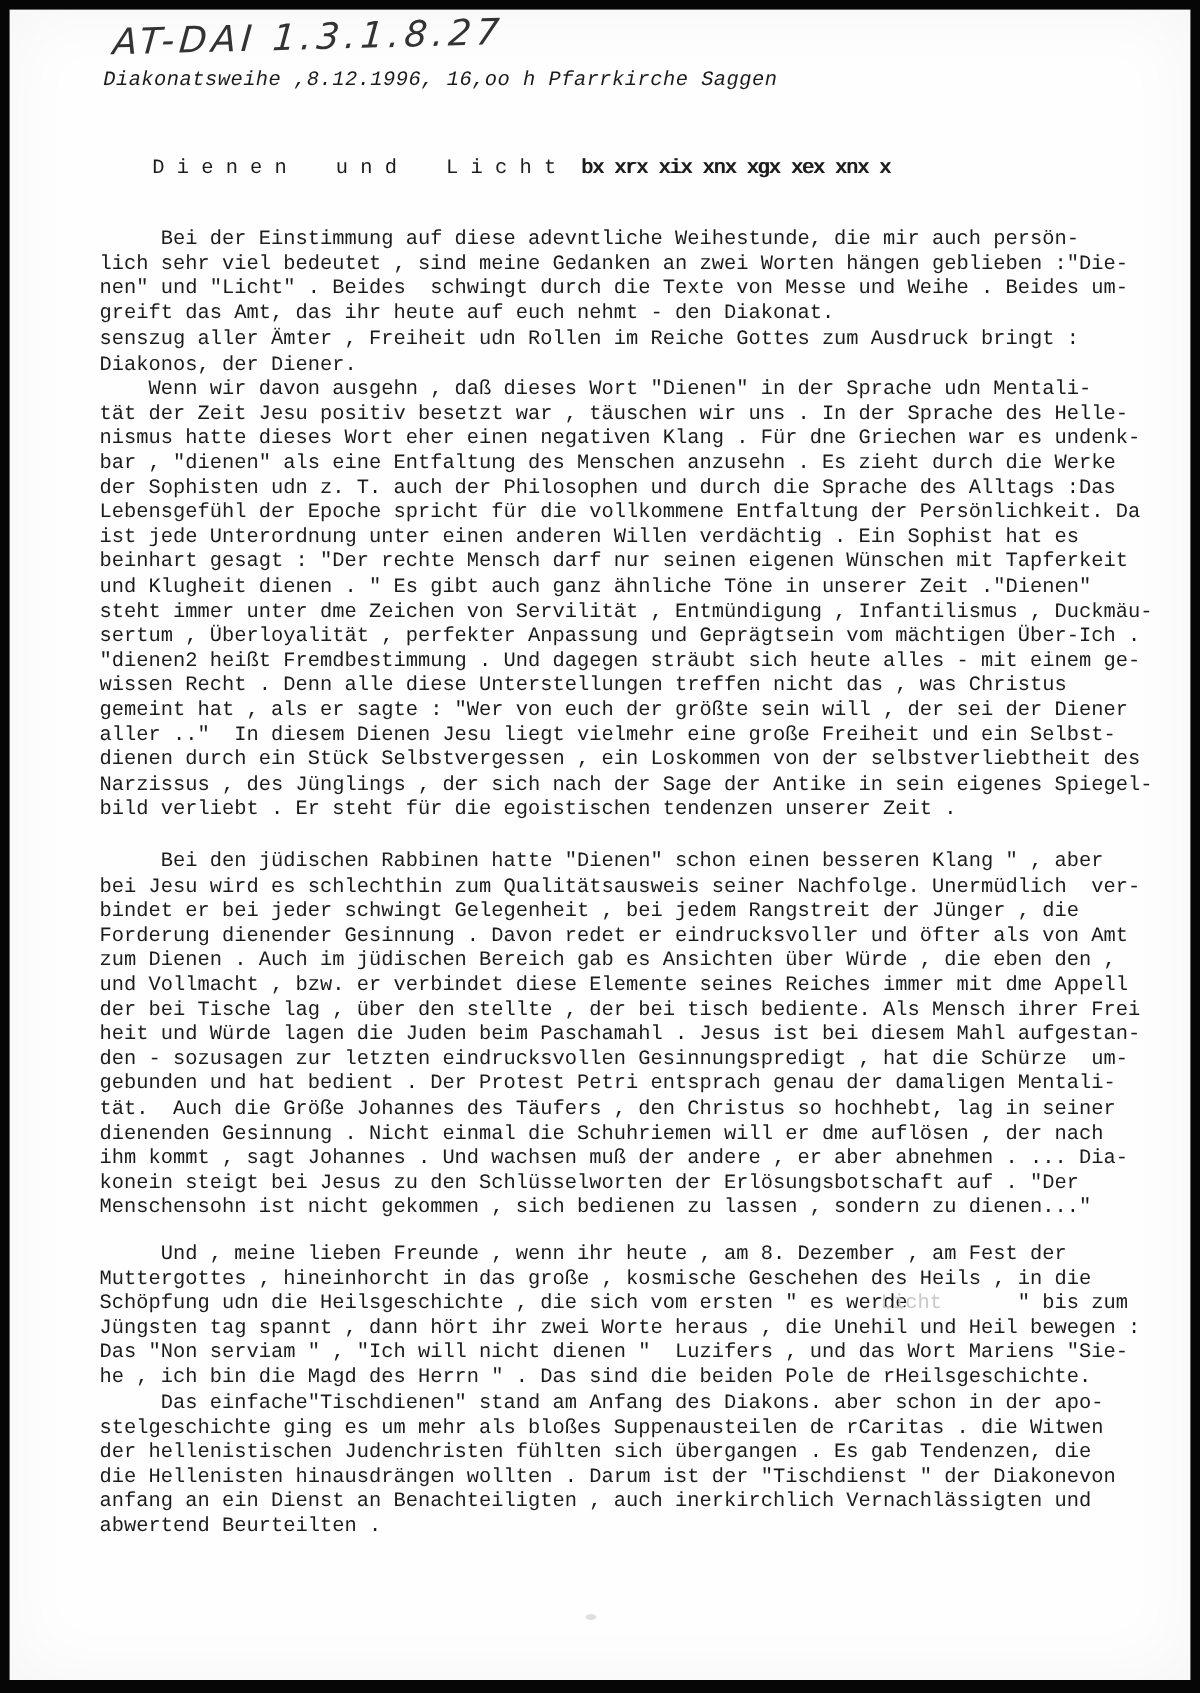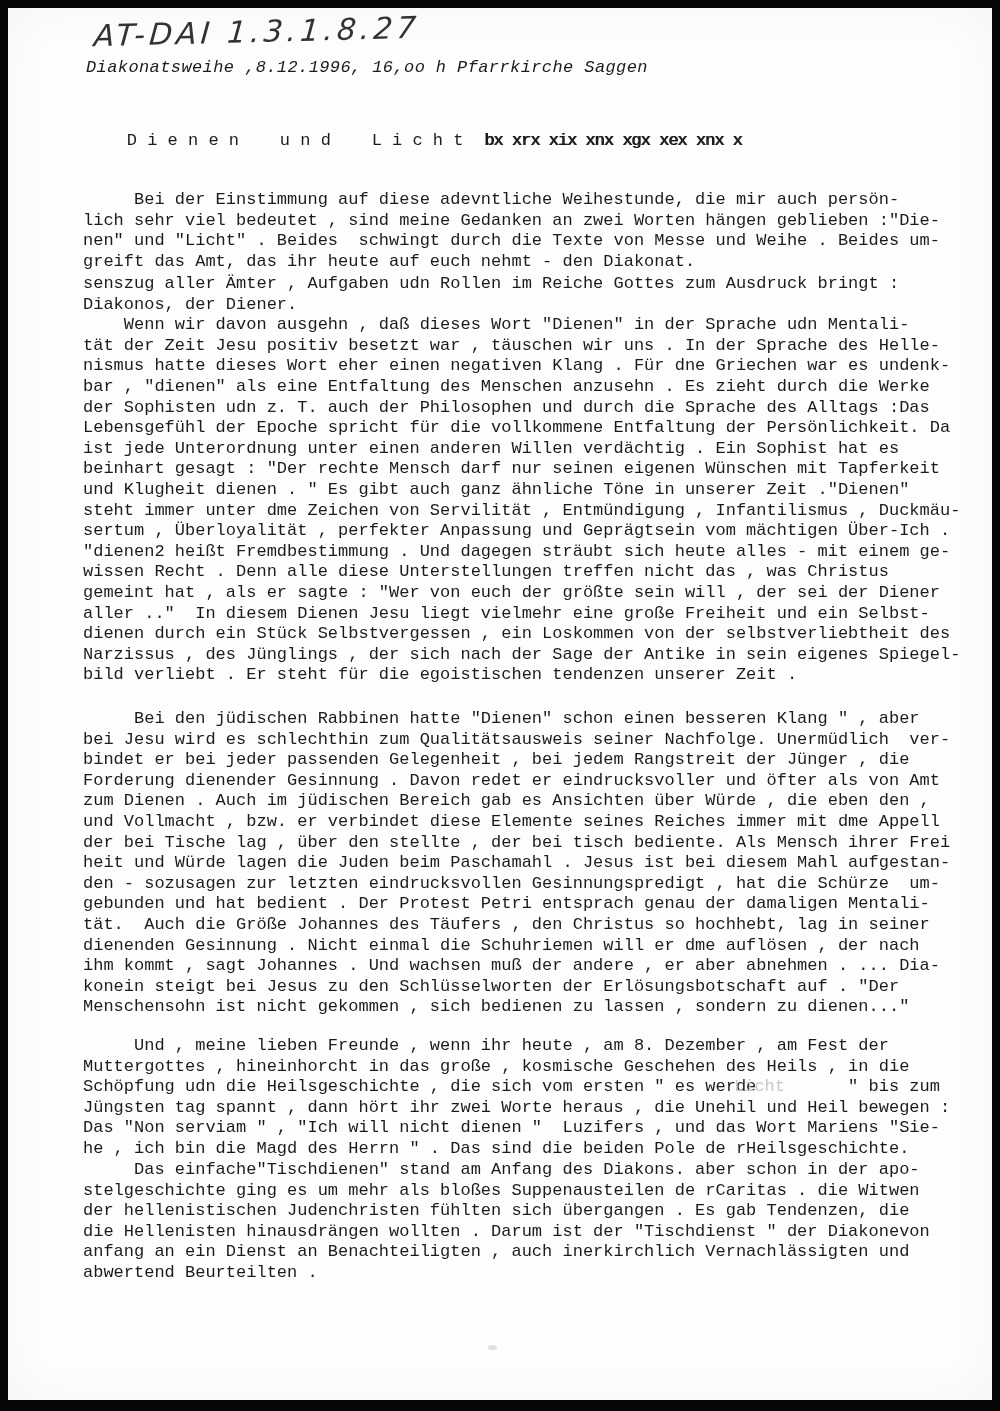--- a/index.html
+++ b/index.html
@@ -101,21 +101,21 @@
   </div>
 
   <div class="para p1">
       <div class="tline">     Bei der Einstimmung auf diese adevntliche Weihestunde, die mir auch persön-</div>
       <div class="tline">lich sehr viel bedeutet , sind meine Gedanken an zwei Worten hängen geblieben :"Die-</div>
       <div class="tline">nen" und "Licht" . Beides  schwingt durch die Texte von Messe und Weihe . Beides um-</div>
       <div class="tline">greift das Amt, das ihr heute auf euch nehmt - den Diakonat.</div>
     </div>
 
   <div class="para p2">
-      <div class="tline">senszug aller Ämter , Aufgaben udn Rollen im Reiche Gottes zum Ausdruck bringt :</div>
+      <div class="tline">senszug aller Ämter , Freiheit udn Rollen im Reiche Gottes zum Ausdruck bringt :</div>
       <div class="tline">Diakonos, der Diener.</div>
       <div class="tline">    Wenn wir davon ausgehn , daß dieses Wort "Dienen" in der Sprache udn Mentali-</div>
       <div class="tline">tät der Zeit Jesu positiv besetzt war , täuschen wir uns . In der Sprache des Helle-</div>
       <div class="tline">nismus hatte dieses Wort eher einen negativen Klang . Für dne Griechen war es undenk-</div>
       <div class="tline">bar , "dienen" als eine Entfaltung des Menschen anzusehn . Es zieht durch die Werke</div>
       <div class="tline">der Sophisten udn z. T. auch der Philosophen und durch die Sprache des Alltags :Das</div>
       <div class="tline">Lebensgefühl der Epoche spricht für die vollkommene Entfaltung der Persönlichkeit. Da</div>
       <div class="tline">ist jede Unterordnung unter einen anderen Willen verdächtig . Ein Sophist hat es</div>
       <div class="tline">beinhart gesagt : "Der rechte Mensch darf nur seinen eigenen Wünschen mit Tapferkeit</div>
       <div class="tline">und Klugheit dienen . " Es gibt auch ganz ähnliche Töne in unserer Zeit ."Dienen"</div>
@@ -126,21 +126,21 @@
       <div class="tline">gemeint hat , als er sagte : "Wer von euch der größte sein will , der sei der Diener</div>
       <div class="tline">aller .."  In diesem Dienen Jesu liegt vielmehr eine große Freiheit und ein Selbst-</div>
       <div class="tline">dienen durch ein Stück Selbstvergessen , ein Loskommen von der selbstverliebtheit des</div>
       <div class="tline">Narzissus , des Jünglings , der sich nach der Sage der Antike in sein eigenes Spiegel-</div>
       <div class="tline">bild verliebt . Er steht für die egoistischen tendenzen unserer Zeit .</div>
     </div>
 
   <div class="para p3">
       <div class="tline">     Bei den jüdischen Rabbinen hatte "Dienen" schon einen besseren Klang " , aber</div>
       <div class="tline">bei Jesu wird es schlechthin zum Qualitätsausweis seiner Nachfolge. Unermüdlich  ver-</div>
-      <div class="tline">bindet er bei jeder passenden Gelegenheit , bei jedem Rangstreit der Jünger , die</div>
+      <div class="tline">bindet er bei jeder schwingt Gelegenheit , bei jedem Rangstreit der Jünger , die</div>
       <div class="tline">Forderung dienender Gesinnung . Davon redet er eindrucksvoller und öfter als von Amt</div>
       <div class="tline">zum Dienen . Auch im jüdischen Bereich gab es Ansichten über Würde , die eben den ,</div>
       <div class="tline">und Vollmacht , bzw. er verbindet diese Elemente seines Reiches immer mit dme Appell</div>
       <div class="tline">der bei Tische lag , über den stellte , der bei tisch bediente. Als Mensch ihrer Frei</div>
       <div class="tline">heit und Würde lagen die Juden beim Paschamahl . Jesus ist bei diesem Mahl aufgestan-</div>
       <div class="tline">den - sozusagen zur letzten eindrucksvollen Gesinnungspredigt , hat die Schürze  um-</div>
       <div class="tline">gebunden und hat bedient . Der Protest Petri entsprach genau der damaligen Mentali-</div>
       <div class="tline">tät.  Auch die Größe Johannes des Täufers , den Christus so hochhebt, lag in seiner</div>
       <div class="tline">dienenden Gesinnung . Nicht einmal die Schuhriemen will er dme auflösen , der nach</div>
       <div class="tline">ihm kommt , sagt Johannes . Und wachsen muß der andere , er aber abnehmen . ... Dia-</div>

